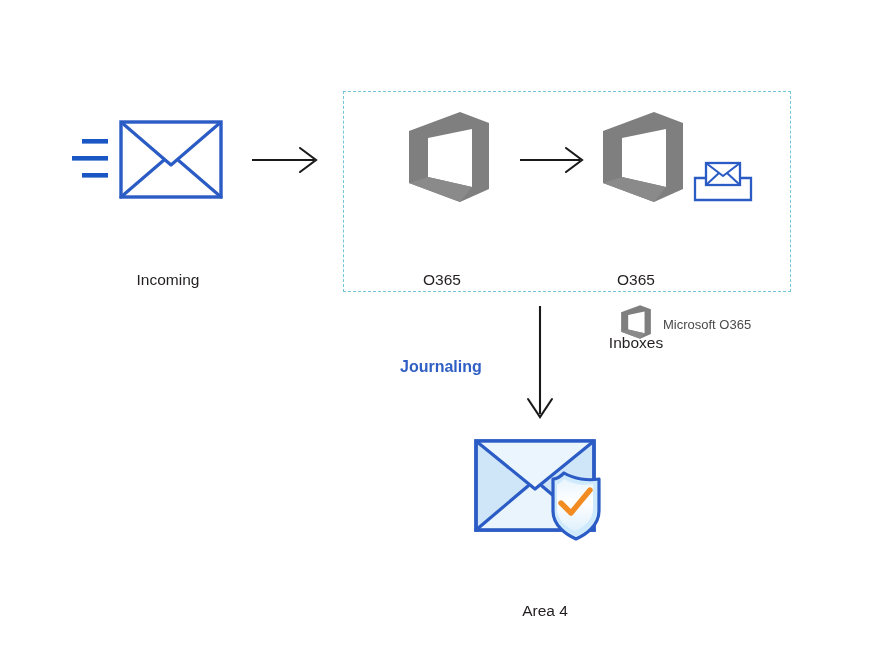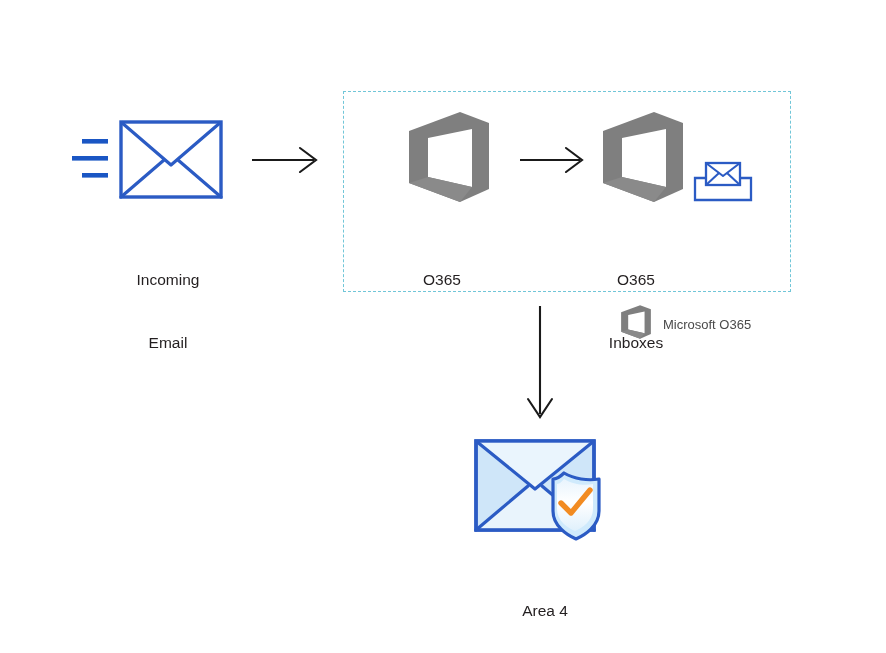--- a/index.html
+++ b/index.html
@@ -111,21 +111,20 @@
 
       <rect x="49" y="9" width="100" height="75" fill="#ffffff" stroke="#2b5bc4" stroke-width="3.4"></rect>
 
       <path d="M49 9 L99 52 L149 9" fill="none" stroke="#2b5bc4" stroke-width="3.2" stroke-linejoin="round"></path>
       <path d="M49 84 L92 47" fill="none" stroke="#2b5bc4" stroke-width="3.2" stroke-linecap="round"></path>
       <path d="M149 84 L106 47" fill="none" stroke="#2b5bc4" stroke-width="3.2" stroke-linecap="round"></path>
     </svg>
   </div>
   <div class="label" id="incoming-email-label">
     <span class="label-line">Incoming</span>
-    <span class="label-line">Email</span>
   </div>
 
   <div class="node" id="arrow-incoming-to-box">
     <svg width="72" height="34" viewBox="0 0 72 34" xmlns="http://www.w3.org/2000/svg">
       <line x1="2" y1="17" x2="64" y2="17" stroke="#1a1a1a" stroke-width="2.1"></line>
       <path d="M50 5 L66 17 L50 29" fill="none" stroke="#1a1a1a" stroke-width="2.1" stroke-linecap="round" stroke-linejoin="miter"></path>
     </svg>
   </div>
 
   <div class="node" id="o365-boundary"></div>
@@ -181,20 +180,21 @@
     <span>
       <svg width="32" height="36" viewBox="0 0 86 92" xmlns="http://www.w3.org/2000/svg">
         <path d="M3 20 L54 1 L83 12 L83 78 L54 91 L3 72 Z" fill="#7f7f7f"></path>
         <path d="M22 27 L66 18 L66 76 L22 66 Z" fill="#ffffff"></path>
         <path d="M3 72 L22 66 L66 76 L54 91 Z" fill="#8a8a8a"></path>
       </svg>
     </span>
     <span id="legend-o365-label">Microsoft O365</span>
   </div>
 
+  <div class="label" id="journaling-label">Journaling</div>
   <div class="node" id="arrow-journaling">
     <svg width="34" height="118" viewBox="0 0 34 118" xmlns="http://www.w3.org/2000/svg">
       <line x1="17" y1="2" x2="17" y2="110" stroke="#1a1a1a" stroke-width="2.1"></line>
       <path d="M5 95 L17 113 L29 95" fill="none" stroke="#1a1a1a" stroke-width="2.1" stroke-linecap="round"></path>
     </svg>
   </div>
 
   <div class="node" id="area1-icon">
     <svg width="160" height="112" viewBox="0 0 160 112" xmlns="http://www.w3.org/2000/svg">
       <defs>

